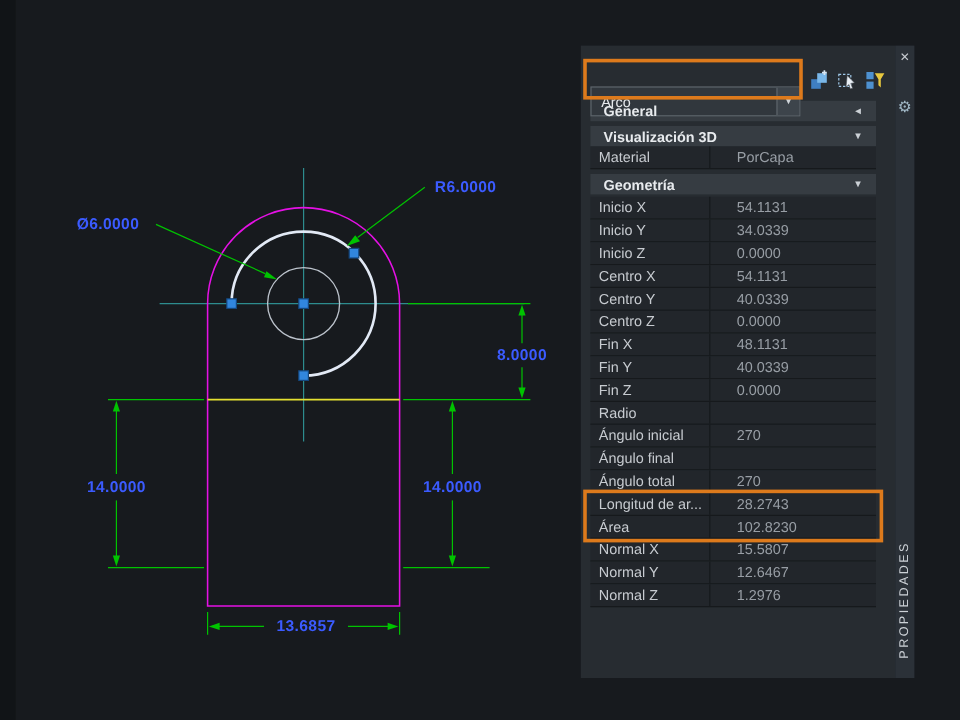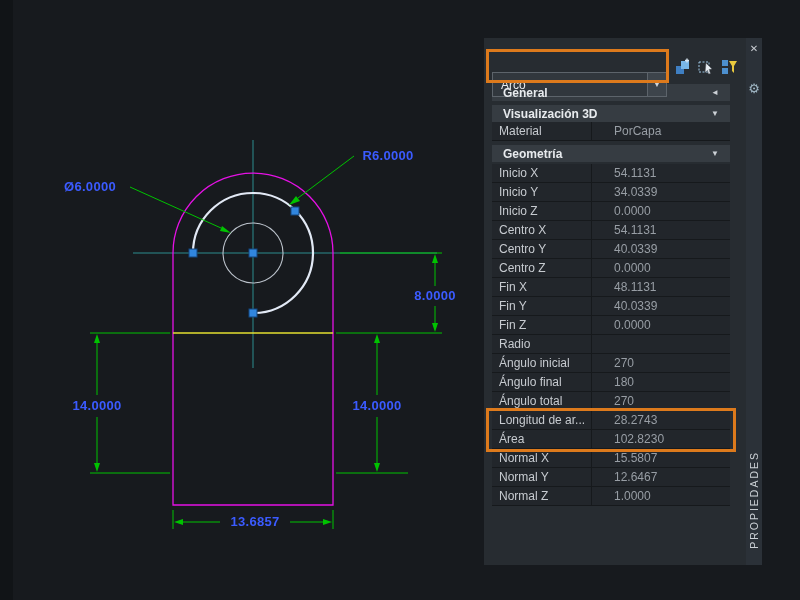--- a/index.html
+++ b/index.html
@@ -224,21 +224,20 @@
         </div>
       <div class="prow">
           <div class="plabel">Radio</div>
         </div>
       <div class="prow">
           <div class="plabel">Ángulo inicial</div>
           <div class="pvalue">270</div>
         </div>
       <div class="prow">
           <div class="plabel">Ángulo final</div>
-          <div class="pvalue">180</div>
         </div>
       <div class="prow">
           <div class="plabel">Ángulo total</div>
           <div class="pvalue">270</div>
         </div>
       <div class="prow">
           <div class="plabel">Longitud de ar...</div>
           <div class="pvalue">28.2743</div>
         </div>
       <div class="prow">
@@ -248,21 +247,21 @@
       <div class="prow">
           <div class="plabel">Normal X</div>
           <div class="pvalue">15.5807</div>
         </div>
       <div class="prow">
           <div class="plabel">Normal Y</div>
           <div class="pvalue">12.6467</div>
         </div>
       <div class="prow">
           <div class="plabel">Normal Z</div>
-          <div class="pvalue">1.0000</div>
+          <div class="pvalue">1.2976</div>
         </div>
     </div>
   </div>
 
   <div id="titlebar">
     <div class="tb-close">✕</div>
     <div class="tb-gear">⚙</div>
     <div class="tb-spacer"></div>
     <div class="tb-title">PROPIEDADES</div>
   </div>

